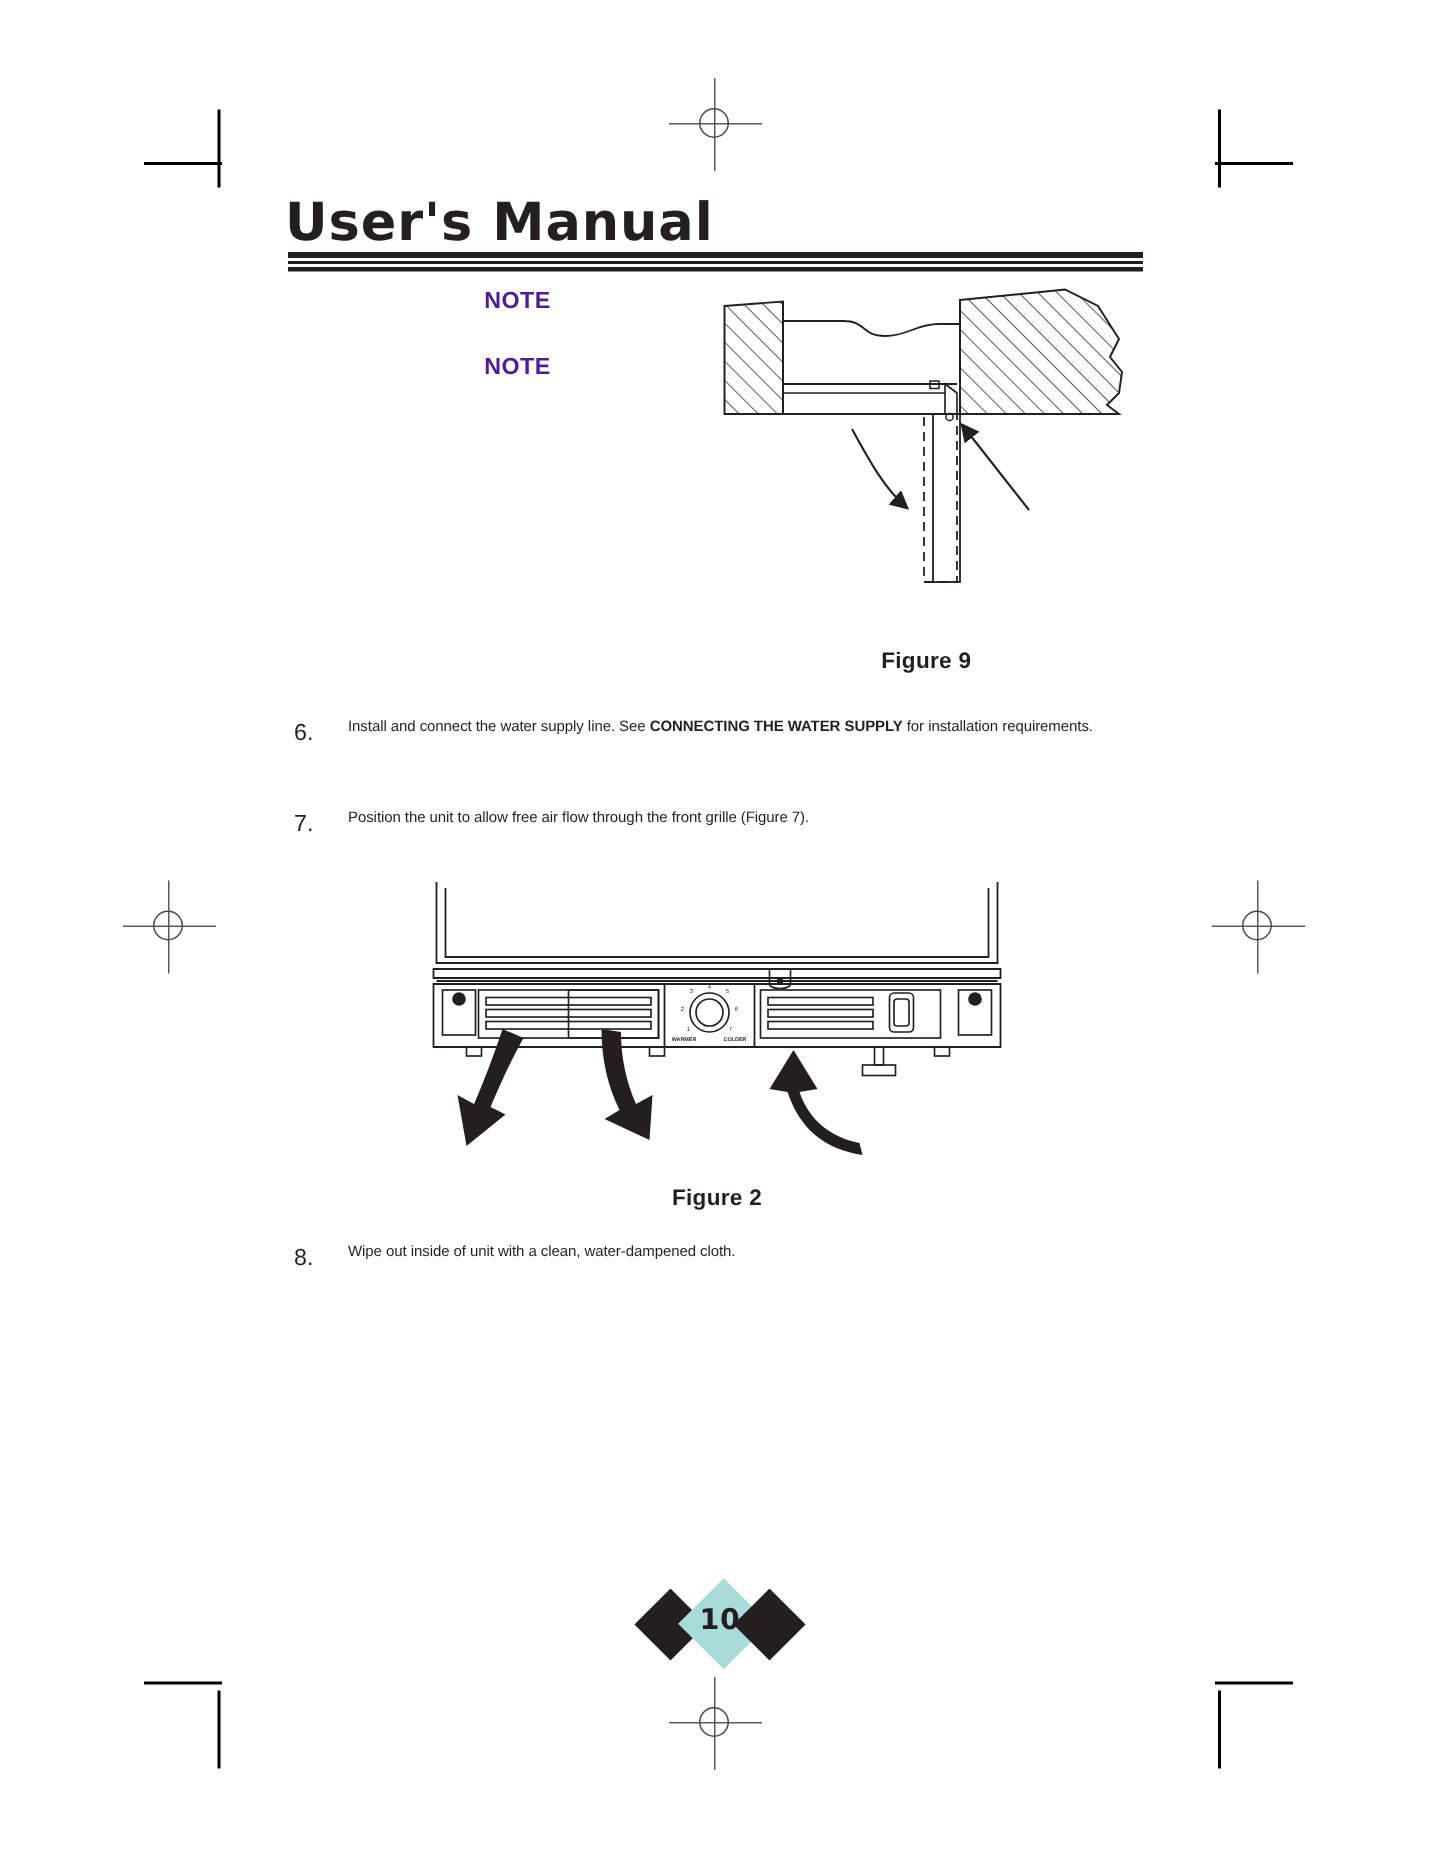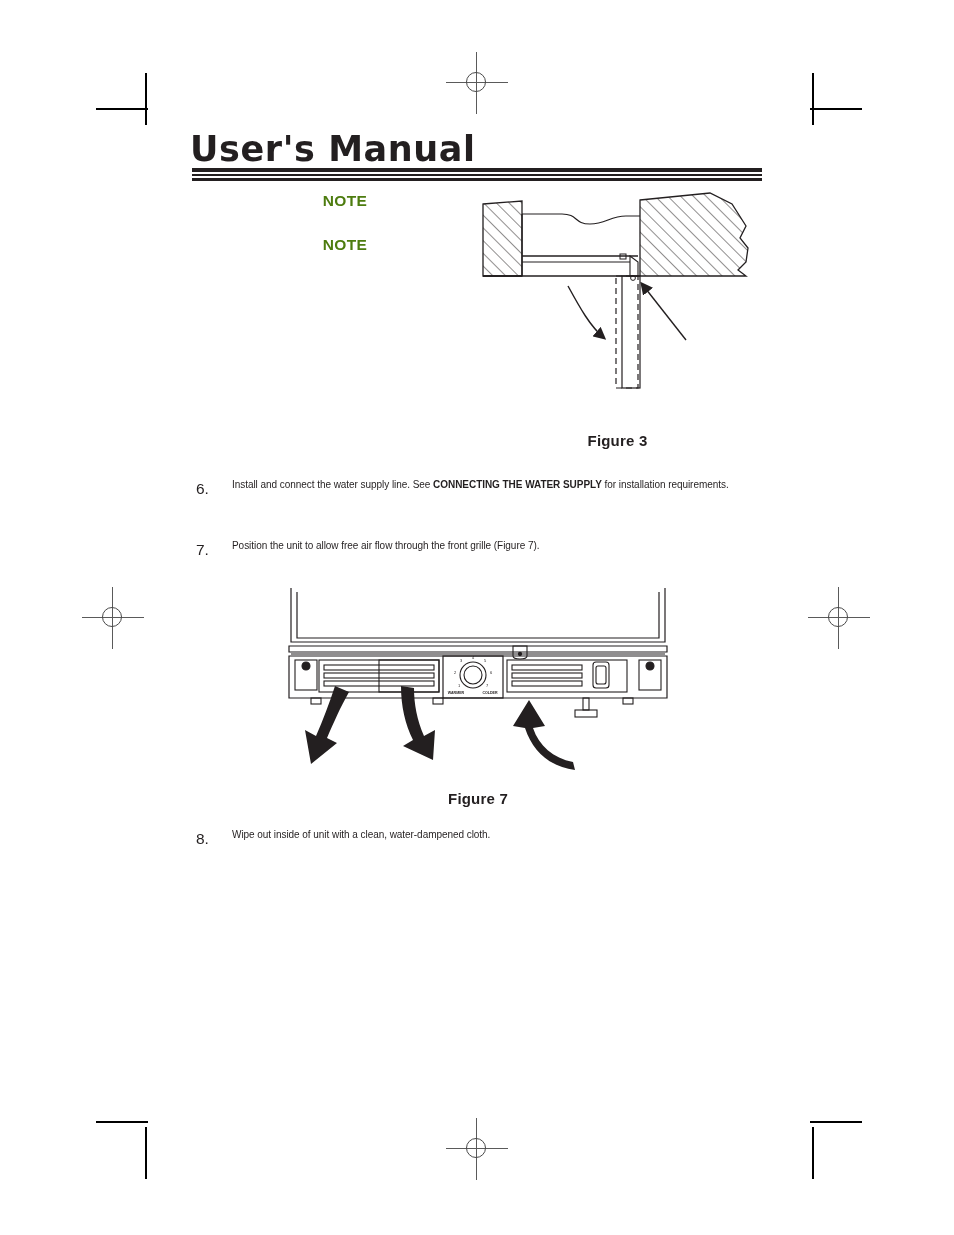--- a/index.html
+++ b/index.html
@@ -31,21 +31,21 @@
     transform:scaleX(1.0);
   }
   .rules{position:absolute;left:192px;top:168px;width:570px;}
   .rule{background:#231f20;width:100%;}
   .rule.r1{height:4px;}
   .rule.r2{height:2px;margin-top:2px;}
   .rule.r3{height:3px;margin-top:2px;}
 
   
   .note-col{position:absolute;left:227px;top:192px;width:236px;}
-  .note{color:#4d7c0f;}
+  .note{color:#4c1d95;}
   .note + .note{margin-top:25px;}
   .note-title{
     text-align:center;font-size:15.5px;font-weight:bold;
     letter-spacing:.3px;line-height:1.2;margin-bottom:3px;
   }
   .note-body{
     font-size:14.6px;font-weight:bold;line-height:1.265;
     text-align:justify;text-align-last:left;
     letter-spacing:-.1px;
   }
@@ -172,21 +172,21 @@
       <circle cx="163" cy="88" r="2.4" fill="none" stroke="#231f20" stroke-width="1"></circle>
 
       <rect x="146" y="86" width="22" height="112" fill="none" stroke="#231f20" stroke-width="1.2" stroke-dasharray="6,4"></rect>
       <rect x="152" y="86" width="18" height="112" fill="none" stroke="#231f20" stroke-width="1.2"></rect>
 
       <path d="M98,96 C110,118 120,136 134,148" fill="none" stroke="#231f20" stroke-width="1.4" marker-end="url(#ah)"></path>
 
       <path d="M216,150 L172,94" fill="none" stroke="#231f20" stroke-width="1.4" marker-end="url(#ah)"></path>
     </svg>
   </div>
-  <div class="fig4-caption fig-caption">Figure 3</div>
+  <div class="fig4-caption fig-caption">Figure 9</div>
 
   <div class="step" id="step6">
     <div class="num">6.</div>
     <div class="txt">Install and connect the water supply line. See <b>CONNECTING THE WATER SUPPLY</b> for installation requirements.</div>
   </div>
 
   <div class="step" id="step7">
     <div class="num">7.</div>
     <div class="txt just">Position the unit to allow free air flow through the front grille (Figure 7).</div>
   </div>
@@ -270,21 +270,27 @@
       <path d="M52,100 C46,118 40,134 33,150 L22,144 L28,178 L54,157 L44,152
                C51,136 57,122 66,106 Z" fill="#231f20"></path>
 
       <path d="M118,100 C118,120 122,138 130,154 L120,160 L150,174 L152,144 L141,150
                C134,134 131,118 131,102 Z" fill="#231f20"></path>
 
       <path d="M290,176 C270,172 256,160 250,142 L262,140 L246,114 L230,140 L242,142
                C250,166 266,180 292,184 Z" fill="#231f20"></path>
     </svg>
   </div>
-  <div class="fig5-caption fig-caption">Figure 7</div>
+  <div class="fig5-caption fig-caption">Figure 2</div>
 
   <div class="step" id="step8">
     <div class="num">8.</div>
     <div class="txt">Wipe out inside of unit with a clean, water-dampened cloth.</div>
   </div>
 
+  <div class="pagenum">
+    <div class="dia left"></div>
+    <div class="dia mid"></div>
+    <div class="dia right"></div>
+    <div class="pnum">10</div>
+  </div>
 
 </div>
 
 </body></html>

